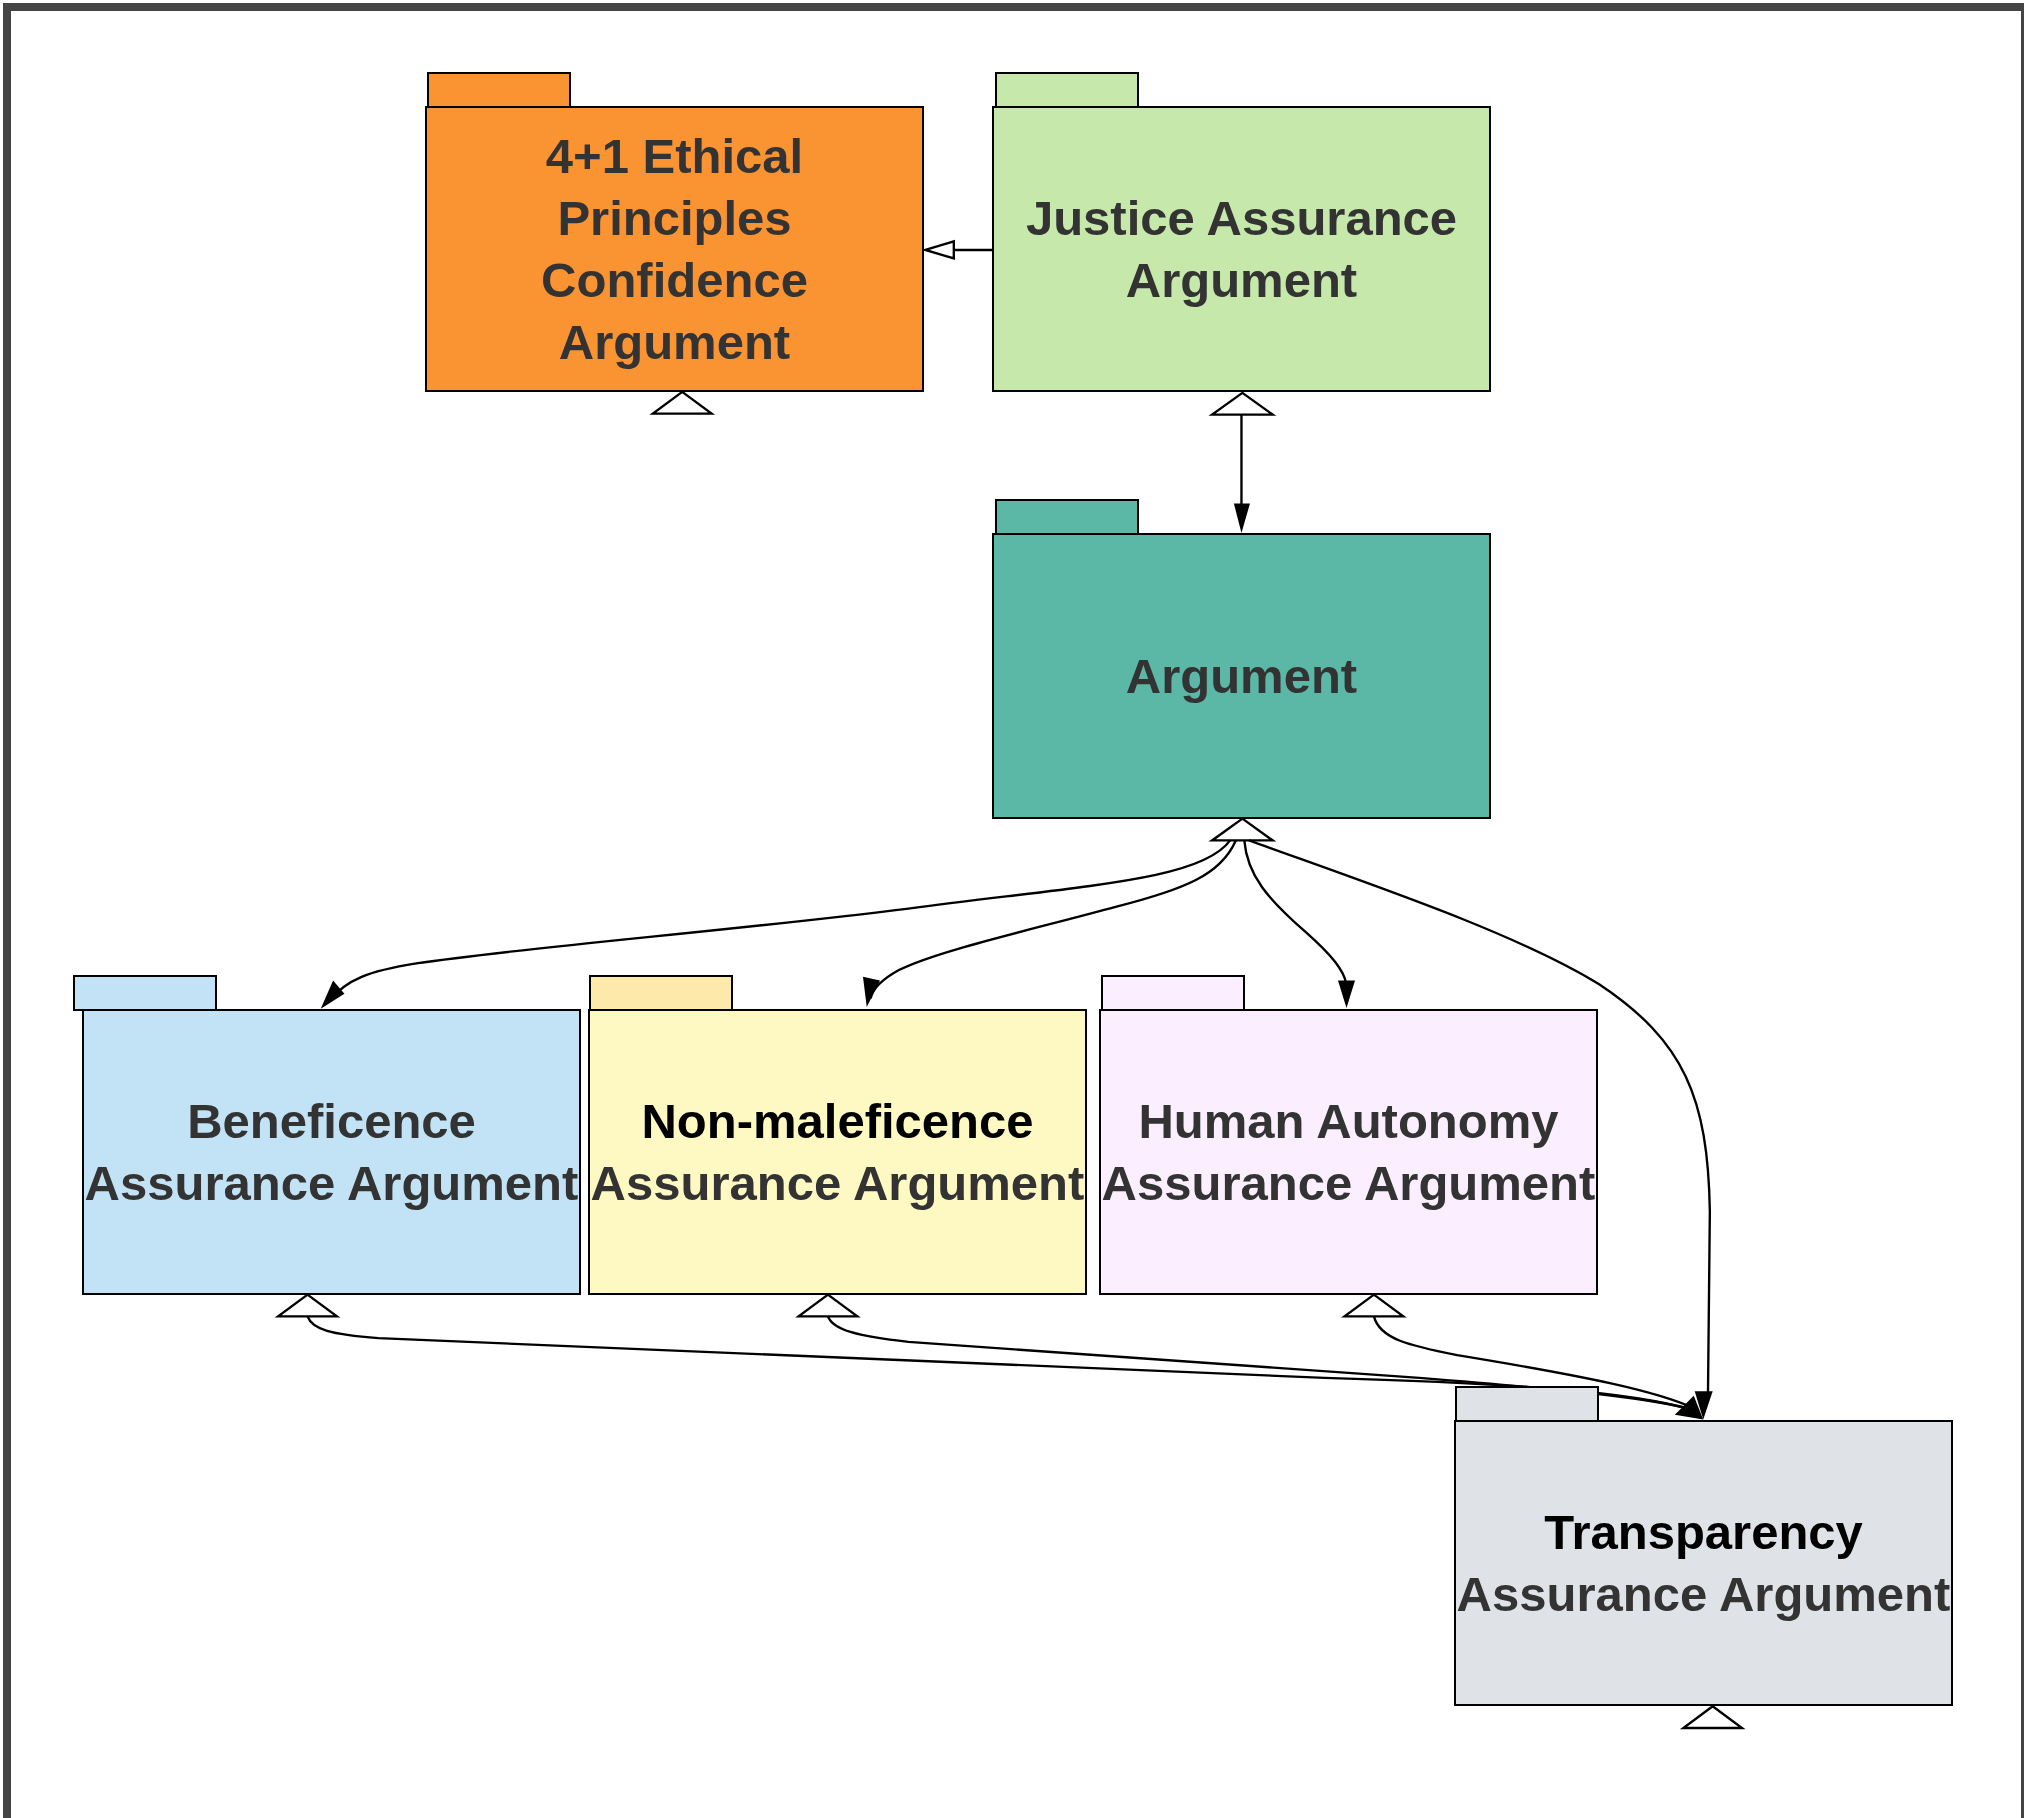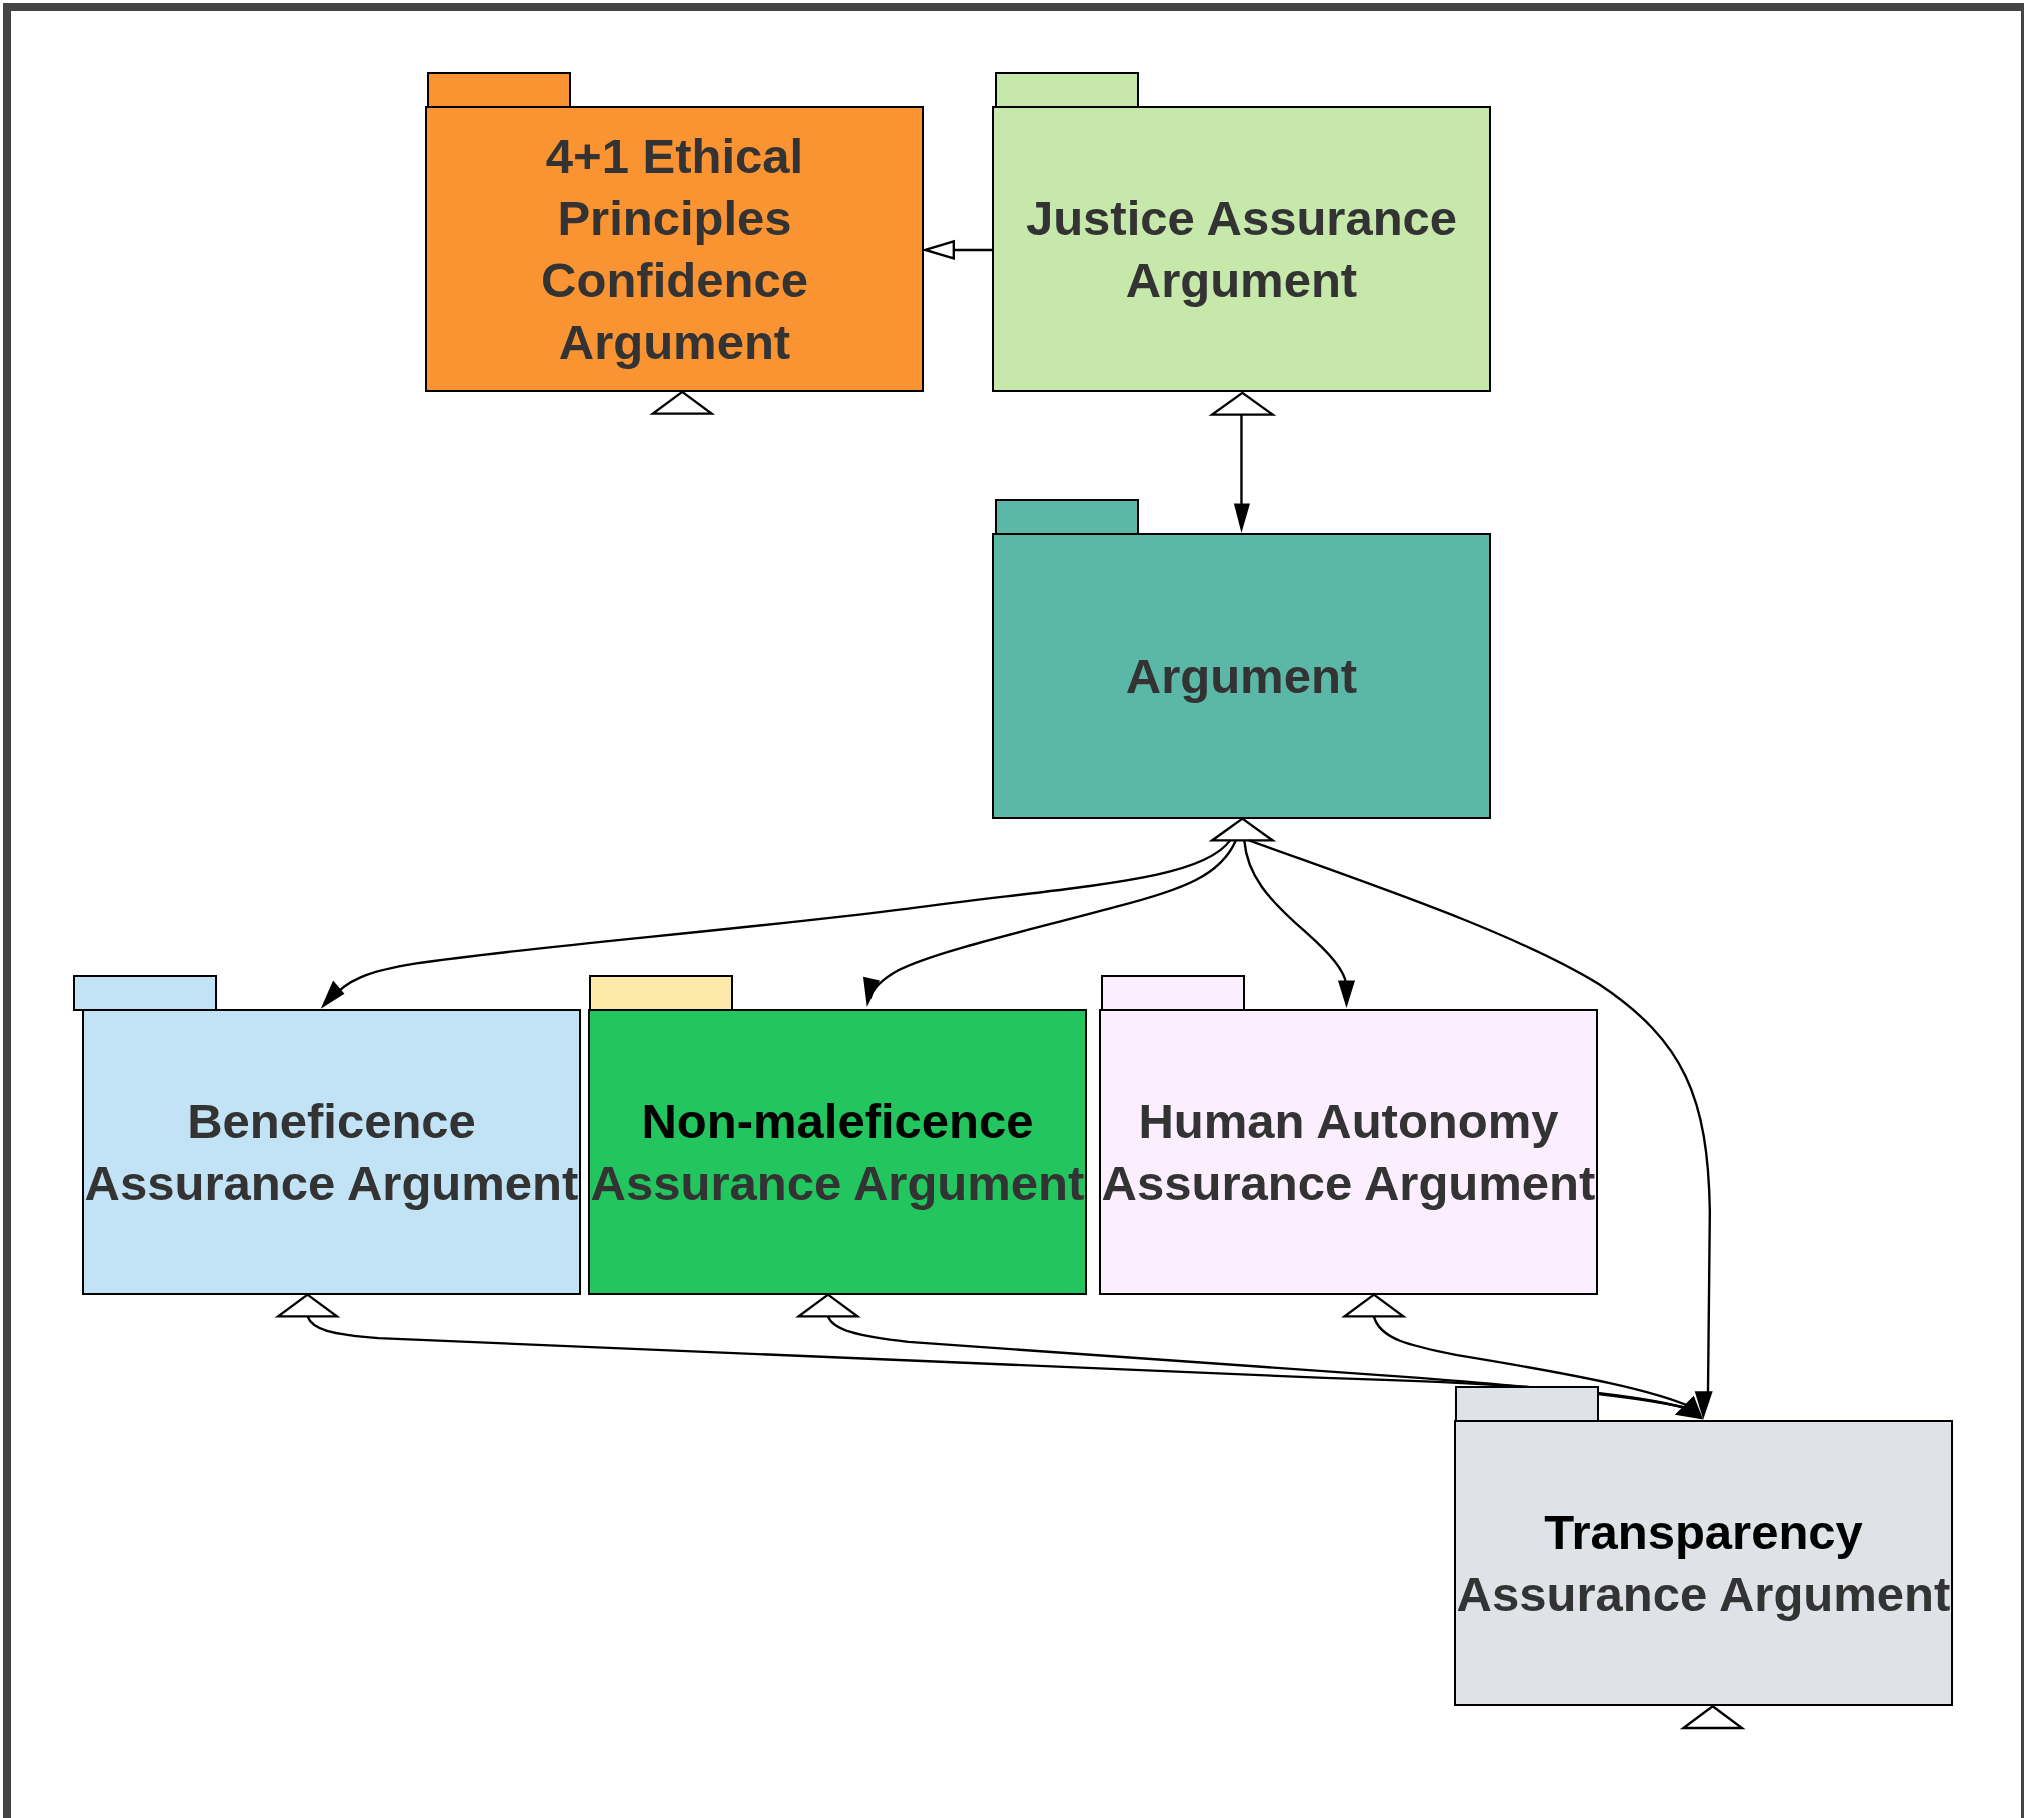--- a/index.html
+++ b/index.html
@@ -85,21 +85,21 @@
       <span class="line">Argument</span>
     </div>
 
   <div class="tab" style="left: 73px; top: 975px; background: rgb(194, 227, 245);"></div>
   <div class="pkg" style="left: 70px; top: 1009px; background: rgb(194, 227, 245); margin-left: 12px;">
       <span class="line">Beneficence</span>
       <span class="line">Assurance Argument</span>
     </div>
 
   <div class="tab" style="left: 589px; top: 975px; background: rgb(253, 233, 169);"></div>
-  <div class="pkg" style="left: 588px; top: 1009px; background: #22c55e;">
+  <div class="pkg" style="left: 588px; top: 1009px; background: #fef9c3;">
       <span class="line dark">Non-maleficence</span>
       <span class="line">Assurance Argument</span>
     </div>
 
   <div class="tab" style="left: 1101px; top: 975px; background: rgb(250, 238, 255);"></div>
   <div class="pkg" style="left: 1099px; top: 1009px; background: rgb(250, 238, 255);">
       <span class="line">Human Autonomy</span>
       <span class="line">Assurance Argument</span>
     </div>
 

